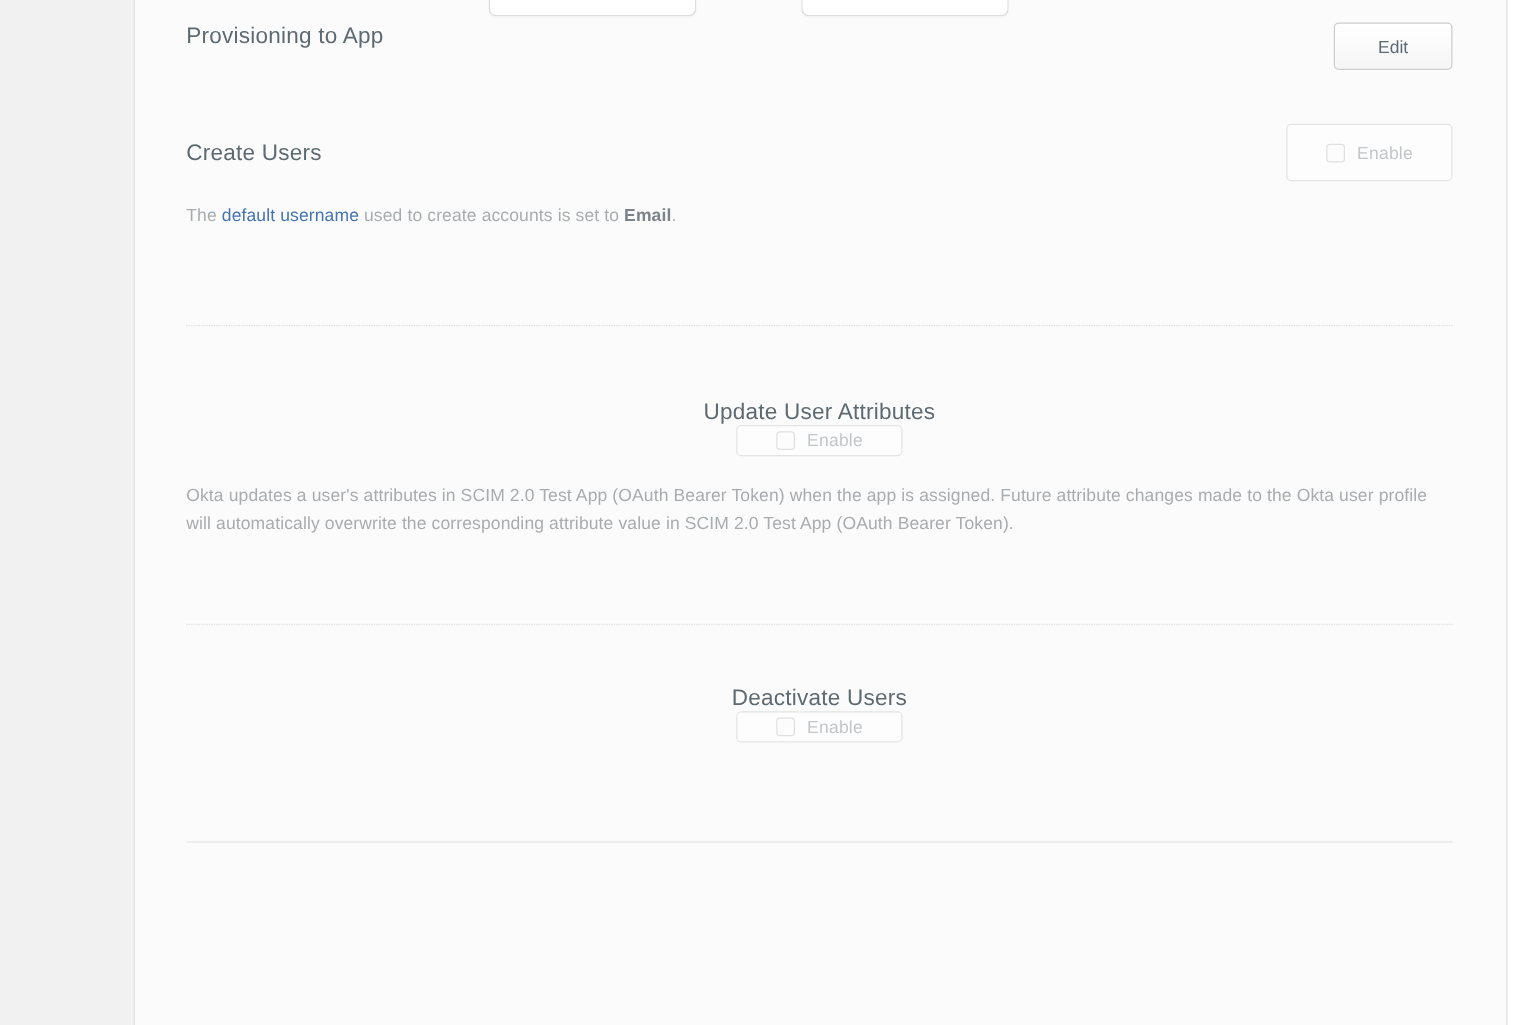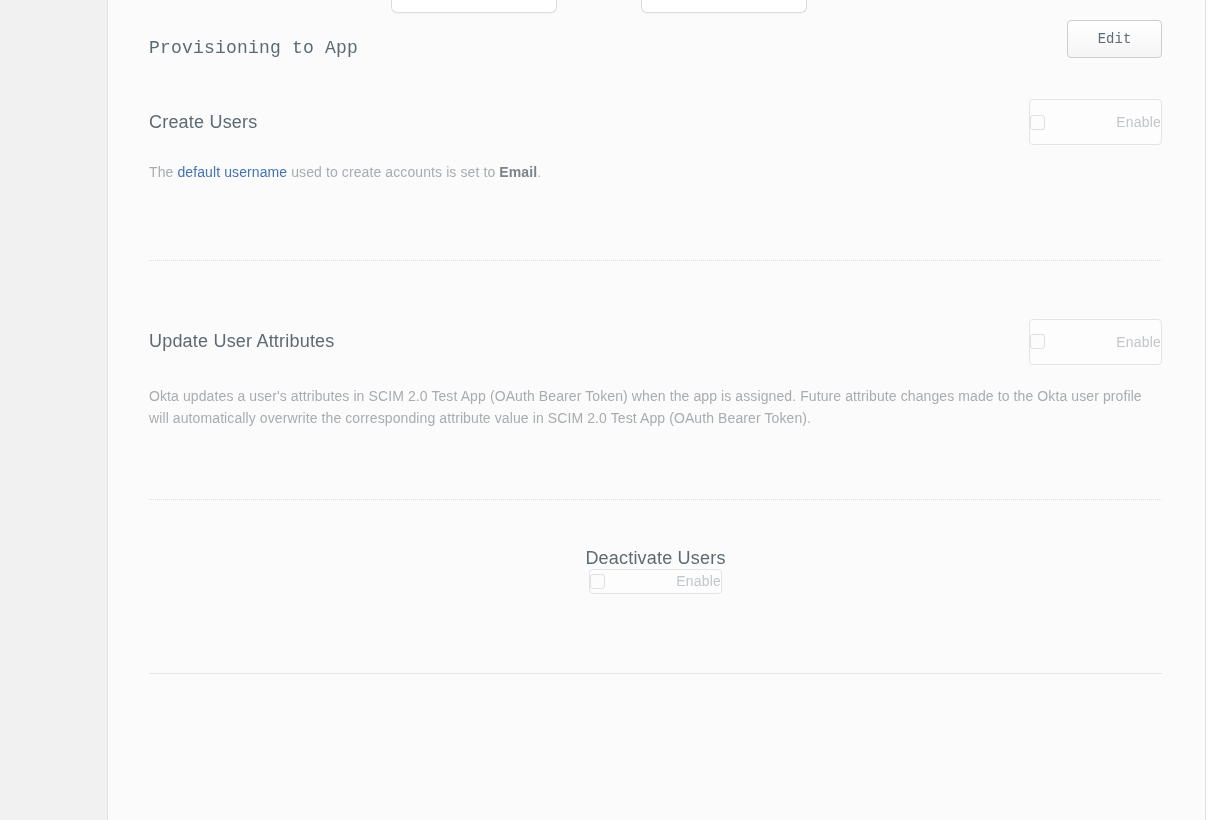--- a/index.html
+++ b/index.html
@@ -31,50 +31,50 @@
     background: #ffffff;
     border: 1px solid #dcdcdc; border-top: none;
     border-radius: 0 0 6px 6px;
     box-shadow: 0 1px 1px rgba(0,0,0,0.03);
   }
   .stub-1 { left: 283px; }
   .stub-2 { left: 533px; }
 
   .header-row {
     margin-top: 18px; height: 40px;
-    display: flex; justify-content: space-between; align-items: flex-end; font-family: Liberation Mono, monospace;
+    display: flex; justify-content: space-between; align-items: flex-start;
   }
   .page-title {
     font-size: 18px; color: #5e6a72; font-weight: 400; letter-spacing: 0.2px;
   }
   .edit-btn {
     width: 95px; height: 38px;
     background: linear-gradient(#ffffff, #f5f5f5);
     border: 1px solid #cdcdcd; border-radius: 4px;
     font-family: inherit; font-size: 14px; color: #5e6a72;
     cursor: pointer;
   }
 
   .section-row {
     display: flex; justify-content: space-between; align-items: center;
     height: 46px;
   }
   .row-create     { margin-top: 41px; }
-  .row-update     { margin-top: 58px; }
+  .row-update     { margin-top: 58px; flex-direction: column; }
   .row-deactivate { margin-top: 48px; flex-direction: column; }
 
   .section-heading {
     font-size: 18px; color: #5e6a72; font-weight: 400; letter-spacing: 0.2px;
   }
 
   .enable-btn {
     width: 133px; height: 46px;
     background: #fdfdfd;
     border: 1px solid #e4e4e4; border-radius: 4px;
-    display: flex; align-items: center; justify-content: space-between;
+    display: flex; align-items: center; justify-content: center;
     cursor: default;
   }
   .enable-checkbox {
     width: 15px; height: 15px;
     background: #fcfcfc;
     border: 1px solid #e0e0e0; border-radius: 3px;
     margin-right: 10px;
   }
   .enable-label { font-size: 14px; color: #c3c6c9; letter-spacing: 0.2px; }
 

